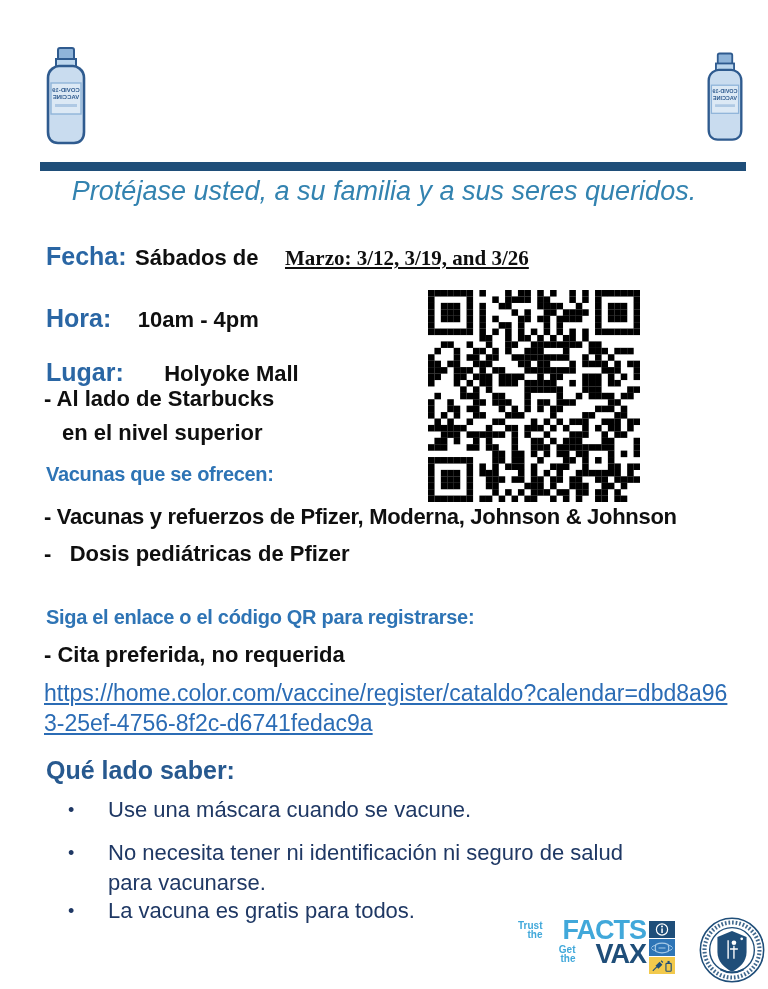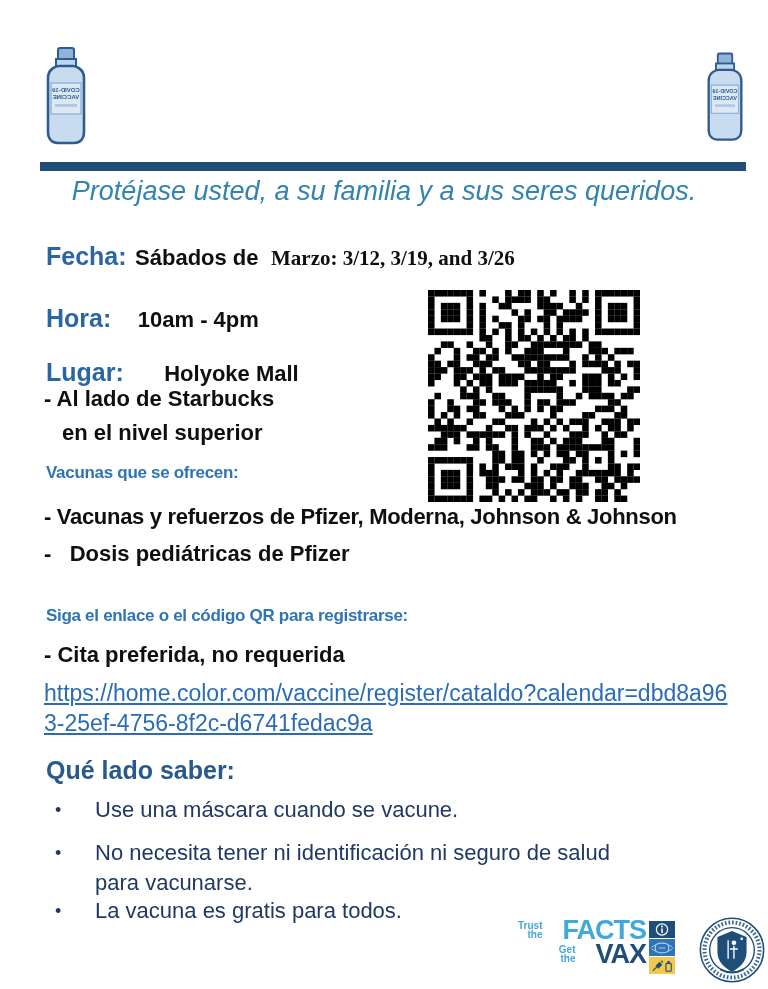--- a/index.html
+++ b/index.html
@@ -22,32 +22,32 @@
   .val-serif{font-family:"Liberation Serif",serif;font-weight:bold;font-size:21px;color:var(--body-black);}
   .row-fecha{left:46px;top:242px;}
   .row-hora{left:46px;top:304px;}
   .row-lugar{left:46px;top:358px;}
   .dash-line{font-weight:bold;font-size:22px;color:var(--body-black);}
   .lugar2{left:44px;top:386px;}
   .lugar3{left:62px;top:420px;text-align:right;}
 
   .qr-box{left:428px;top:290px;width:212px;height:212px;}
 
-  .section-h{font-weight:bold;font-size:17px;letter-spacing:-0.3px;color:var(--heading-blue);}
+  .section-h{font-weight:bold;font-size:20px;letter-spacing:-0.3px;color:var(--heading-blue);}
   .offered-h{left:46px;top:463px;}
   .off-item1{left:44px;top:504px;font-weight:bold;font-size:22px;letter-spacing:-0.3px;color:var(--body-black);}
   .off-item2{left:44px;top:541px;font-weight:bold;font-size:22px;color:var(--body-black);white-space:pre-wrap;}
 
   .reg-h{left:46px;top:606px;}
   .reg-note{left:44px;top:642px;font-weight:bold;font-size:22px;color:var(--body-black);}
   .reg-link{left:44px;top:678px;width:710px;font-size:23px;line-height:30px;
             color:var(--link-blue);text-decoration:underline;cursor:pointer;}
 
   .know-h{left:46px;top:756px;font-weight:bold;font-size:25px;color:var(--know-blue);}
-  .bullet-row{left:55px;width:600px;color:var(--bullet-navy);font-size:22px;line-height:30px;}
+  .bullet-row{left:68px;width:600px;color:var(--bullet-navy);font-size:22px;line-height:30px;}
   .bullet-row .dot{display:inline-block;width:40px;font-size:18px;vertical-align:top;}
   .bullet-row .btxt{display:inline-block;width:545px;vertical-align:top;}
   .b1{top:795px;} .b2{top:838px;} .b3{top:896px;}
 
   
   .campaign{left:556px;top:918px;width:90px;}
   .c-row{display:flex;justify-content:flex-end;align-items:flex-end;gap:20px;}
   .c-small{font-weight:bold;font-size:10px;line-height:9px;text-align:right;padding-bottom:3px;color:var(--facts-light);}
   .c-big{font-weight:bold;font-size:27px;line-height:24px;letter-spacing:-1px;}
   .c-big.light{color:var(--facts-light);}
@@ -87,21 +87,21 @@
   </svg>
 
 
   <div class="abs divider"></div>
 
   <div class="abs subtitle">Protéjase usted, a su familia y a sus seres queridos.</div>
 
   <div class="abs row-fecha">
     <span class="lbl">Fecha:</span>
     <span class="val" style="margin-left:4px;">Sábados de</span>
-    <span class="val-serif" style="margin-left:8px;">Marzo: 3/12, 3/19, and 3/26</span>
+    <span class="val-serif" style="margin-left:22px;text-decoration:underline;">Marzo: 3/12, 3/19, and 3/26</span>
   </div>
 
   <div class="abs row-hora">
     <span class="lbl">Hora:</span>
     <span class="val" style="margin-left:22px;">10am - 4pm</span>
   </div>
 
   <div class="abs row-lugar">
     <span class="lbl">Lugar:</span>
     <span class="val" style="margin-left:36px;text-align:right;">Holyoke Mall</span>

